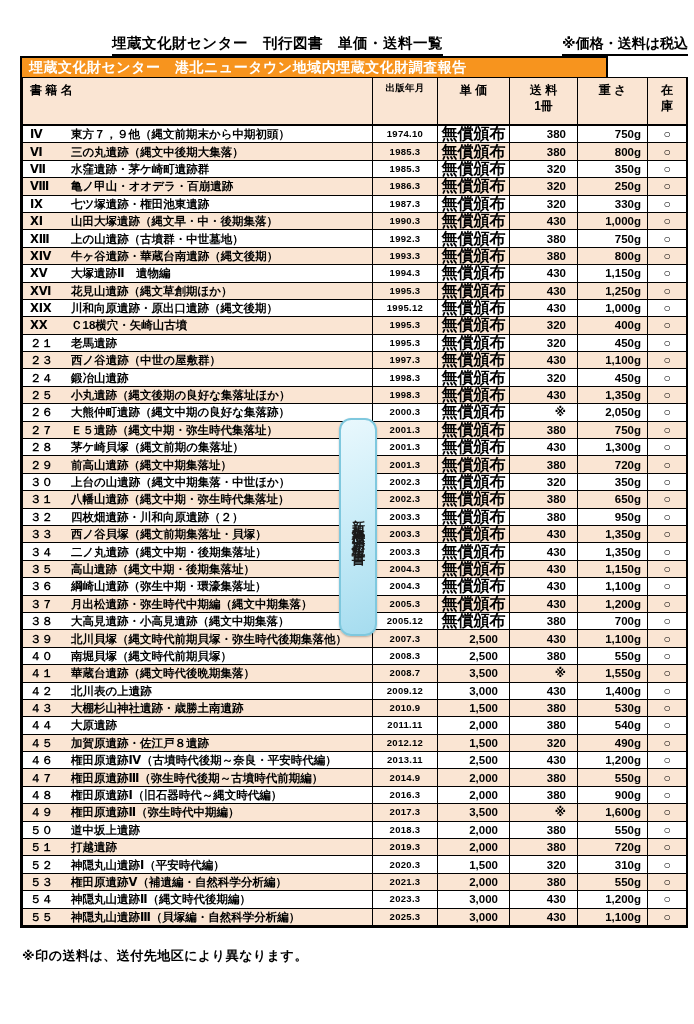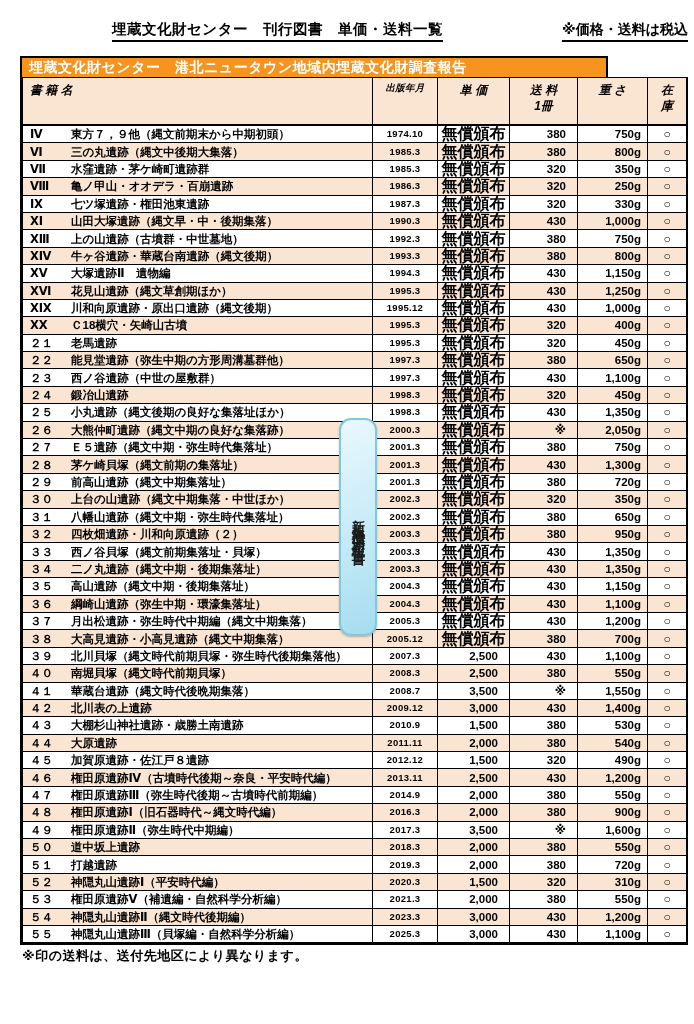--- a/index.html
+++ b/index.html
@@ -12,21 +12,21 @@
   }
   html,body{margin:0;padding:0;background:#ffffff;}
   body{
     width:694px;height:1024px;
     font-family:"Liberation Sans","DejaVu Sans",sans-serif;
     font-weight:bold;color:var(--ink);
   }
   .page{position:relative;width:694px;height:1024px;overflow:hidden;background:#fff;}
 
   .topbar{
-    position:absolute;top:20px;left:20px;width:668px;
+    position:absolute;top:34px;left:20px;width:668px;
     display:flex;justify-content:space-between;align-items:flex-end;
   }
   .doc-title{
     margin-left:92px;font-size:14.5px;letter-spacing:.5px;
     border-bottom:2px solid var(--ink);padding-bottom:1px;white-space:nowrap;
   }
   .tax-note{
     font-size:14px;border-bottom:2px solid var(--ink);padding-bottom:1px;white-space:nowrap;margin-left:9px;
   }
 
@@ -39,21 +39,21 @@
 
   .tablewrap{
     position:absolute;top:77px;left:20px;width:668px;
     border:2px solid var(--ink);border-top:0;box-sizing:border-box;background:#fff;
   }
   table{width:100%;border-collapse:collapse;table-layout:fixed;}
   th,td{border:1px solid var(--ink);overflow:hidden;}
   thead th{
     background:var(--peach);font-size:12px;vertical-align:top;
     padding-top:4px;height:41px;white-space:pre-line;line-height:1.35;
-    border-bottom:2px solid var(--ink);font-weight:bold;font-style:italic;
+    border-bottom:2px solid var(--ink);font-weight:bold;
   }
   tbody td{height:16.4px;padding:0;font-size:11.5px;line-height:16px;white-space:nowrap;}
   tbody tr:nth-child(even){background:var(--peach);}
   .c-title{text-align:left;padding-left:7px;}
   .c-title .no{display:inline-block;min-width:41px;}
   .c-date{text-align:center;font-size:9.5px;letter-spacing:.3px;}
   .c-price{text-align:right;padding-right:11px;}
   .c-price.free{text-align:center;padding-right:0;font-size:16px;}
   .c-ship{text-align:right;padding-right:11px;}
   .c-weight{text-align:right;padding-right:6px;}
@@ -206,28 +206,20 @@
           </tr>
           <tr>
             <td class="c-title"><span class="no">２１</span><span class="bt">老馬遺跡</span></td>
             <td class="c-date">1995.3</td>
             <td class="c-price free">無償頒布</td>
             <td class="c-ship">320</td>
             <td class="c-weight">450g</td>
             <td class="c-stock">○</td>
           </tr>
           <tr>
-            <td class="c-title"><span class="no">２２</span><span class="bt">能見堂遺跡（弥生中期の方形周溝墓群他）</span></td>
-            <td class="c-date">1997.3</td>
-            <td class="c-price free">無償頒布</td>
-            <td class="c-ship">380</td>
-            <td class="c-weight">650g</td>
-            <td class="c-stock">○</td>
-          </tr>
-          <tr>
             <td class="c-title"><span class="no">２３</span><span class="bt">西ノ谷遺跡（中世の屋敷群）</span></td>
             <td class="c-date">1997.3</td>
             <td class="c-price free">無償頒布</td>
             <td class="c-ship">430</td>
             <td class="c-weight">1,100g</td>
             <td class="c-stock">○</td>
           </tr>
           <tr>
             <td class="c-title"><span class="no">２４</span><span class="bt">鍛冶山遺跡</span></td>
             <td class="c-date">1998.3</td>

